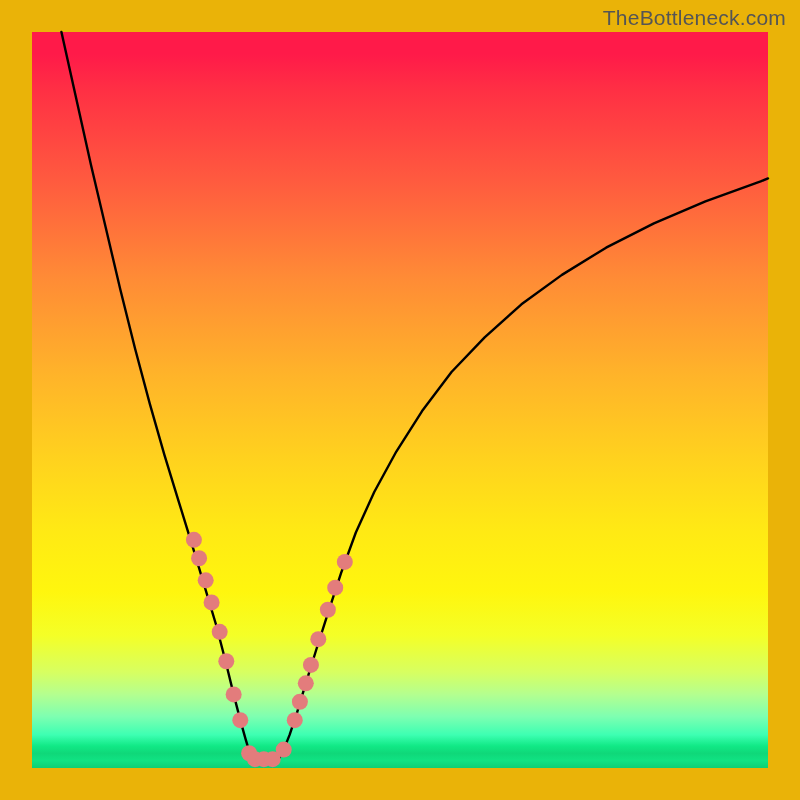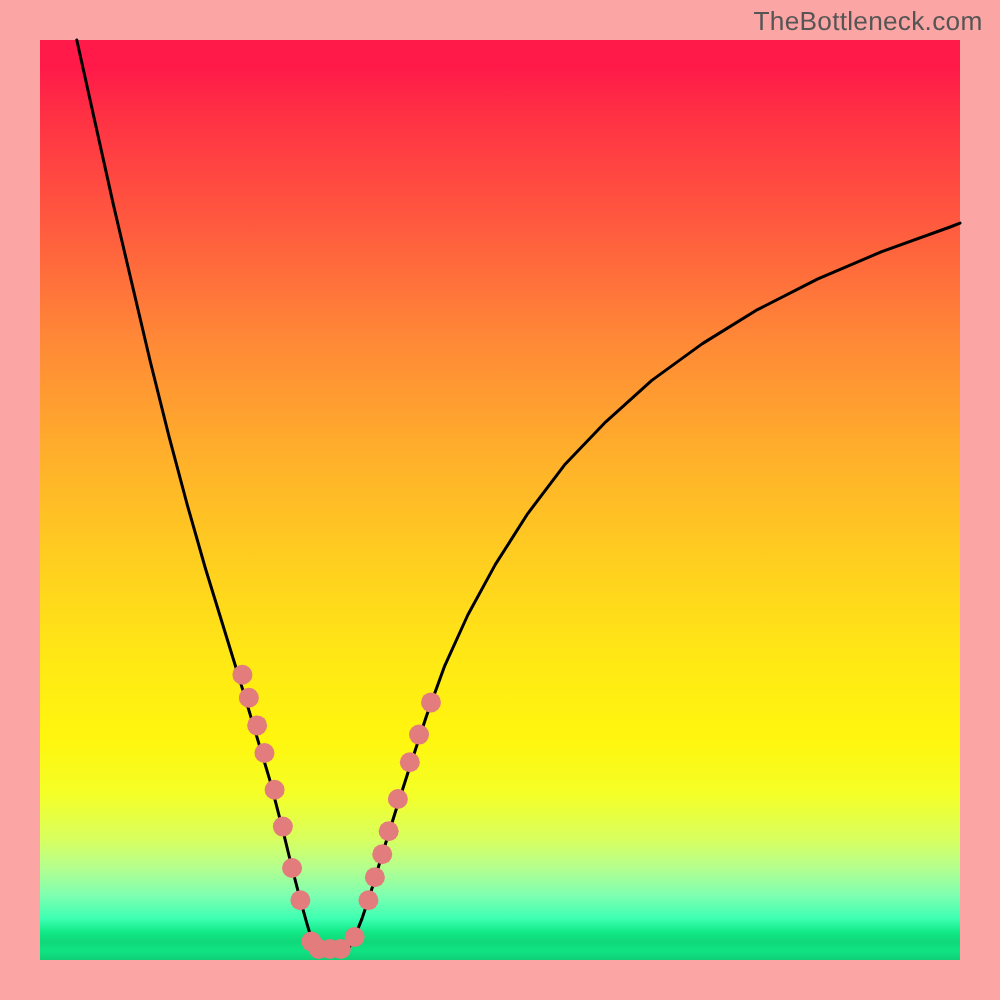--- a/index.html
+++ b/index.html
@@ -10,21 +10,21 @@
     overflow: hidden;
     background: #000;
     font-family: Arial, Helvetica, sans-serif;
   }
   .frame {
     position: absolute;
     left: 0;
     top: 0;
     width: 800px;
     height: 800px;
-    background: #fca5a5;
+    background: #eab308;
   }
   .plot {
     position: absolute;
     left: 32px;
     top: 32px;
     width: 736px;
     height: 736px;
     background: linear-gradient(
       to bottom,
       #ff1a49 0%,

